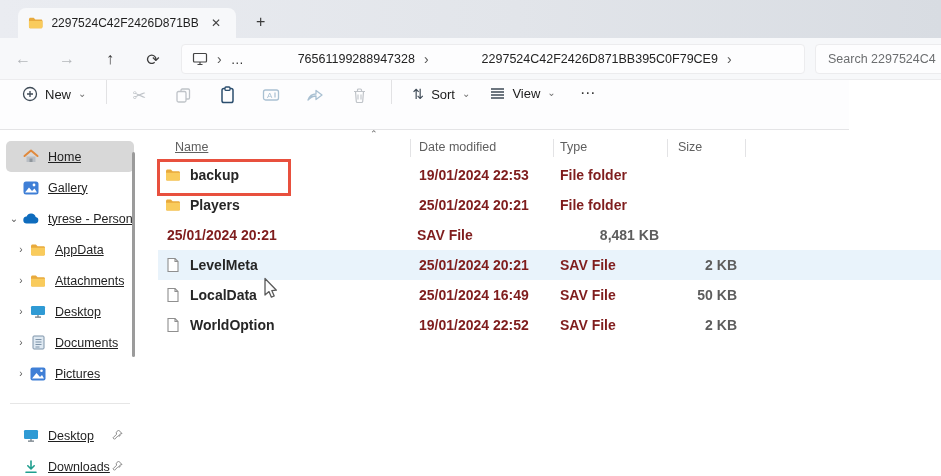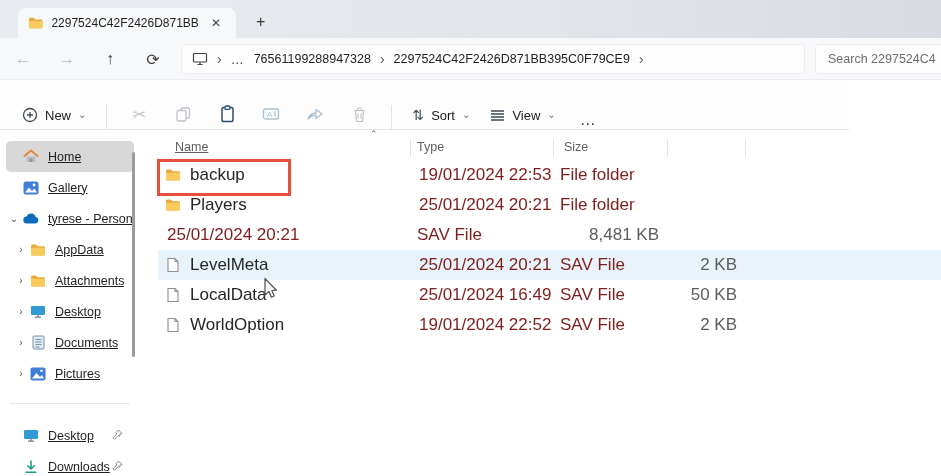--- a/index.html
+++ b/index.html
@@ -18,28 +18,28 @@
   
   .navbar{position:absolute;left:0;top:38px;width:941px;height:42px;background:#f7f8fa;
     border-bottom:1px solid #ececee;}
   .navbtn{position:absolute;top:8px;width:28px;height:26px;display:flex;align-items:center;
     justify-content:center;font-size:16px;color:#3c3c3c;border-radius:4px;}
   .navbtn.disabled{color:#b3b6ba;}
   .addressbar{position:absolute;left:181px;top:6px;width:624px;height:30px;background:#fdfdfe;
     border:1px solid #ececee;border-radius:4px;display:flex;align-items:center;padding:0 10px;gap:9px;font-size:12.5px;color:#232323;}
   .crumb-chev{color:#555;font-size:14px;line-height:1;}
   .crumb-ellipsis{color:#333;font-size:13px;letter-spacing:1px;}
-  .crumb{white-space:nowrap;}
+  .crumb{white-space:nowrap;margin-left:44px;}
   .searchbox{position:absolute;left:815px;top:6px;width:170px;height:30px;background:#fdfdfe;
     border:1px solid #ececee;border-radius:4px;display:flex;align-items:center;padding:0 12px;
     font-size:12.5px;color:#6c6e70;}
 
   
   .toolbar{position:absolute;left:0;top:80px;width:849px;height:50px;background:#fdfdfe;
-    border-bottom:1px solid #e4e4e6;display:flex;align-items:flex-end;}
+    border-bottom:1px solid #e4e4e6;display:flex;align-items:flex-start;}
   .tb-new{display:flex;align-items:center;gap:7px;margin-left:12px;padding:6px 10px;border-radius:4px;
     font-size:13px;color:#1b1b1b;}
   .tb-sep{width:1px;height:24px;background:#e2e2e4;margin:0 10px;}
   .tb-ico{width:44px;height:30px;display:flex;align-items:center;justify-content:center;border-radius:4px;}
   .tb-drop{display:flex;align-items:center;gap:7px;padding:6px 10px;border-radius:4px;font-size:13px;color:#1b1b1b;}
   .chev-s{font-size:10px;color:#707070;margin-top:-2px;}
   .tb-more{font-size:16px;color:#333;letter-spacing:2px;padding:0 14px;}
 
   
   .body{position:absolute;left:0;top:130px;width:941px;height:346px;background:#fff;}
@@ -60,21 +60,21 @@
   
   .main{position:absolute;left:140px;top:0;width:801px;height:346px;}
   .grid{display:grid;grid-template-columns:252px 143px 114px 78px;margin-left:18px;}
   .hdr{height:27px;margin-top:3px;align-items:center;font-size:12.5px;color:#5f5f5f;position:relative;}
   .hdr .h-name{padding-left:17px;text-decoration:underline;}
   .hdr .h-date{padding-left:9px;}
   .hdr .h-type{padding-left:7px;}
   .hdr .h-size{padding-left:11px;}
   .sort-caret{position:absolute;left:212px;top:-4px;font-size:9px;color:#666;}
   .hdr-div{position:absolute;top:9px;width:1px;height:18px;background:#e3e3e5;}
-  .row{height:30px;align-items:center;font-size:17px;color:#262626;}
+  .row{height:30px;align-items:center;font-size:14px;color:#262626;font-weight:bold;}
   .row.hover{background:#e9f3fb;}
   .c-name{display:flex;align-items:center;gap:9px;padding-left:7px;overflow:hidden;white-space:nowrap;}
   .c-date,.c-type{color:#7f1d1d;padding-left:9px;white-space:nowrap;}
   .c-type{padding-left:7px;}
   .c-size{color:#5d5d5d;text-align:right;padding-right:8px;white-space:nowrap;}
   .red-box{position:absolute;left:17px;top:29px;width:134px;height:37px;border:3px solid #e8503e;}
   .cursor{position:absolute;left:120px;top:146px;}
   .fico{flex:0 0 16px;height:14px;display:flex;align-items:center;}
 </style>
 </head>
@@ -307,20 +307,21 @@
               <path d="M6.5 1 10 4.5 7.8 5.2 8 7 6 6.8 2.5 10.3 1 8.8 4.5 5.3 4.3 3.3z" fill="none" stroke="#8a8a8a" stroke-width="1"></path>
             </svg>
         </span>
       </div>
       <div class="side-scroll"></div>
     </aside>
 
     <main class="main">
       <div class="grid hdr">
         <div class="h-name">Name</div>
+        <div class="h-date">Date modified</div>
         <div class="h-type">Type</div>
         <div class="h-size">Size</div>
         <span class="sort-caret">⌃</span>
       </div>
       <div class="hdr-div" style="left:270px"></div>
       <div class="hdr-div" style="left:413px"></div>
       <div class="hdr-div" style="left:527px"></div>
       <div class="hdr-div" style="left:605px"></div>
 
       <div class="grid row">

